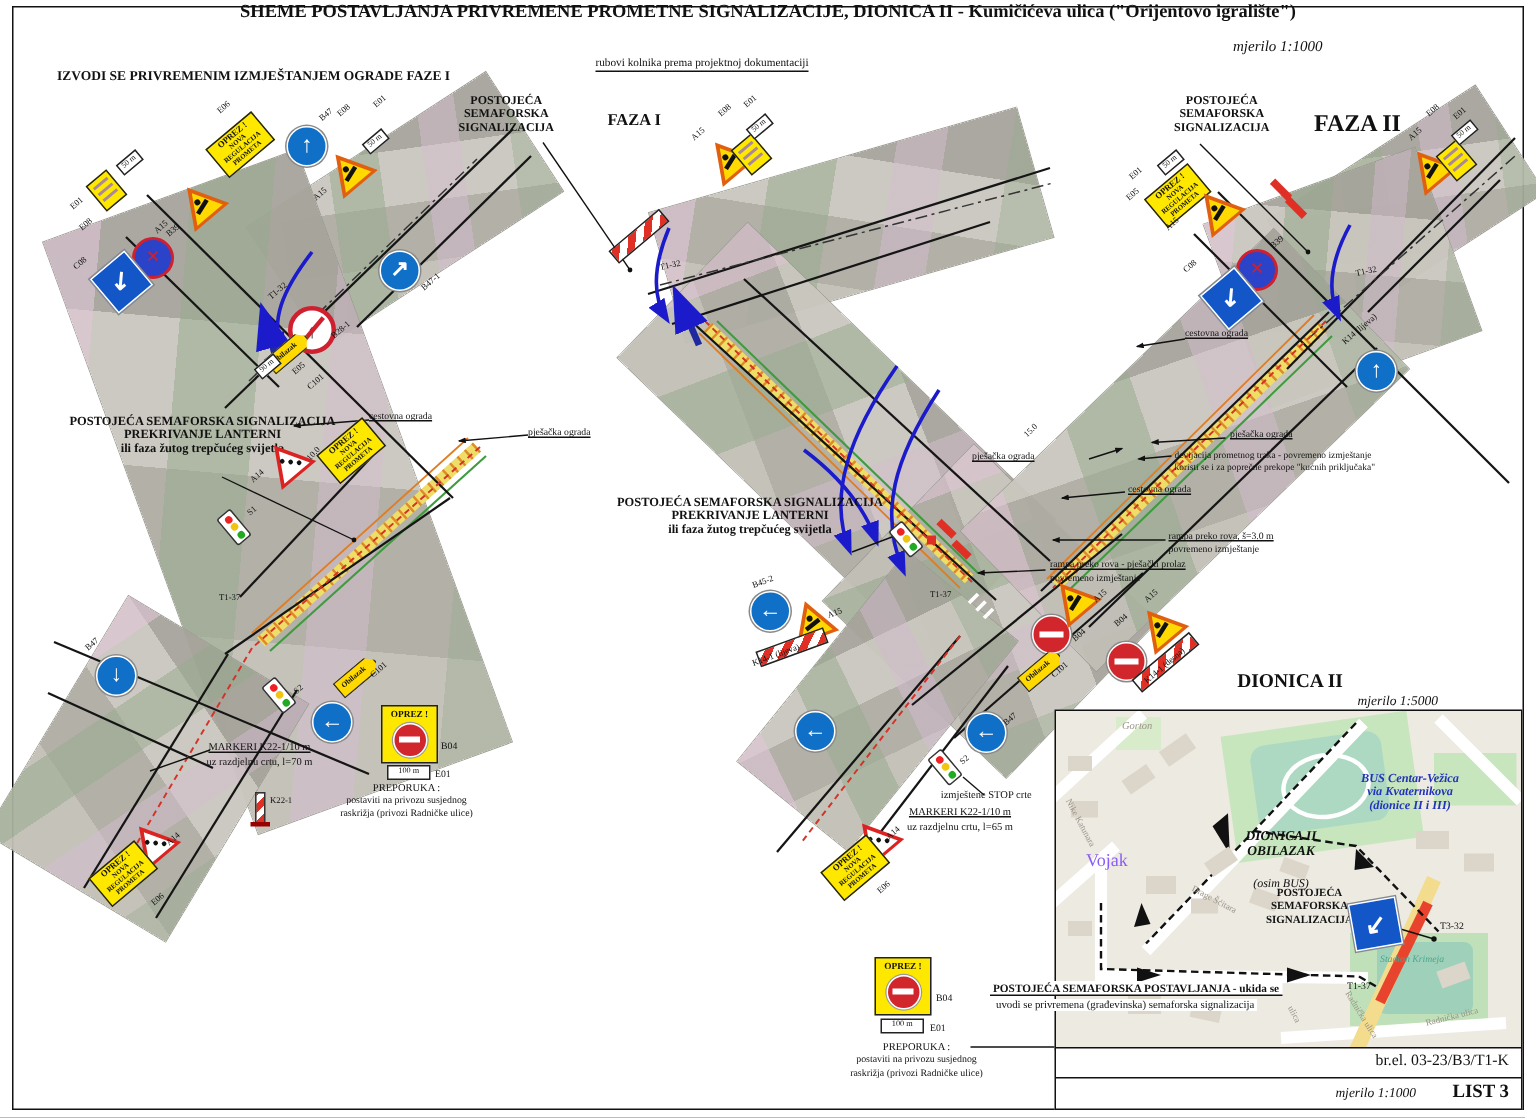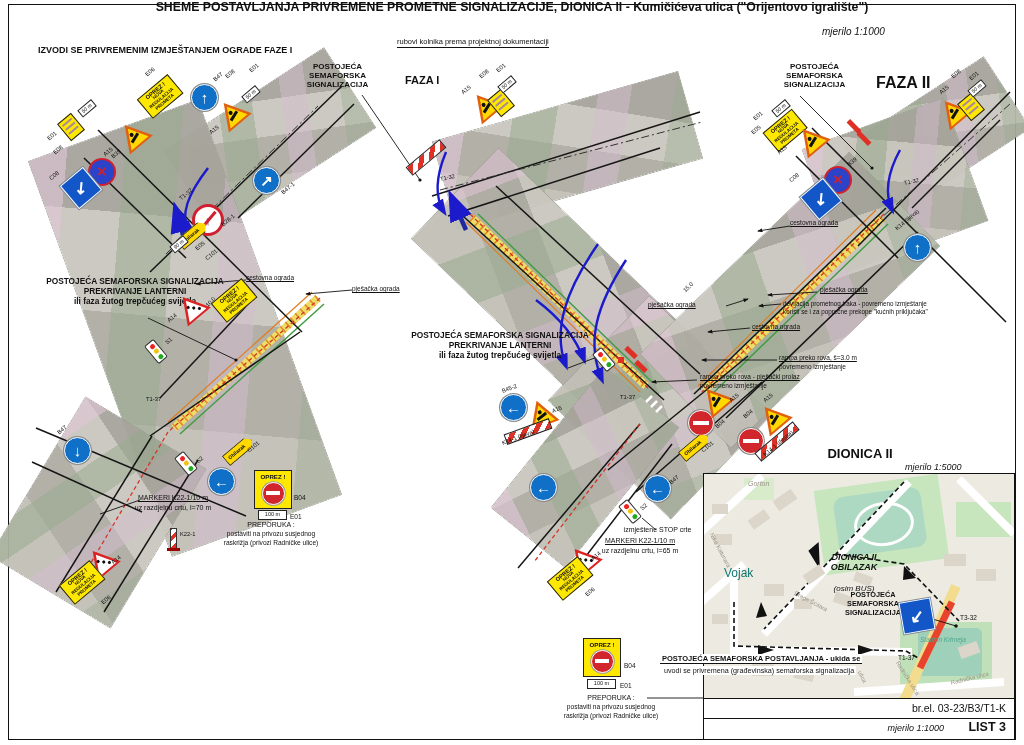--- a/index.html
+++ b/index.html
@@ -1,17 +1,17 @@
 <!DOCTYPE html>
 <html><head>
 <meta charset="utf-8">
 <style>
   html,body{margin:0;padding:0;background:#888}
   .sheet{position:relative;width:1024px;height:745px;background:#fff;overflow:hidden;
-         font-family:Liberation Sans, sans-serif;color:#111}
+         font-family:Liberation Serif, serif;color:#111}
   .abs{position:absolute}
   .b{font-weight:bold}.i{font-style:italic}
   .pre{white-space:pre-line}
   .ctr{text-align:center}
   .u{text-decoration:underline}
   .frame{position:absolute;left:8px;top:4px;right:8px;bottom:5px;border:1.6px solid #111;pointer-events:none}
   svg.lines{position:absolute;left:0;top:0;z-index:2}
   .photo{position:absolute;z-index:1;opacity:.95;box-shadow:0 0 0 .5px #9a9a92;
     background:
       linear-gradient(115deg,rgba(224,196,214,.6) 0 11%,rgba(0,0,0,0) 11% 28%,rgba(148,168,138,.55) 28% 44%,rgba(0,0,0,0) 44% 58%,rgba(210,186,206,.5) 58% 70%,rgba(0,0,0,0) 70% 86%,rgba(148,168,138,.4) 86%),
@@ -604,28 +604,31 @@
     <div class="bld" style="left:100px;top:95px;width:20px;height:11px;transform:rotate(-35deg)"></div>
     <div class="bld" style="left:48px;top:190px;width:22px;height:12px"></div>
       <div class="bld" style="left:90px;top:195px;width:20px;height:11px;transform:rotate(12deg)"></div>
     <div class="bld" style="left:130px;top:120px;width:18px;height:11px;transform:rotate(20deg)"></div>
     <div class="bld" style="left:150px;top:100px;width:18px;height:10px;transform:rotate(20deg)"></div>
     <div class="bld" style="left:240px;top:80px;width:22px;height:12px"></div>
       <div class="bld" style="left:272px;top:95px;width:20px;height:12px"></div>
     <div class="bld" style="left:255px;top:170px;width:20px;height:12px;transform:rotate(-20deg)"></div>
     <div class="bld" style="left:8px;top:140px;width:16px;height:10px"></div>
     <div class="mapLbl" style="left:44px;top:6px;font-size:7px;font-style:italic;color:#9a9488">Gorton</div>
-    <div class="mapLbl" style="left:20px;top:92px;font-size:12px;color:#0f766e">Vojak</div>
+    <div class="mapLbl" style="left:20px;top:92px;font-size:12px;color:#8b5cf6">Vojak</div>
     <div class="mapLbl" style="left:10px;top:58px;font-size:6px;color:#9a9488;transform:rotate(62deg);transform-origin:0 0">Nike Katunara</div>
     <div class="mapLbl" style="left:92px;top:116px;font-size:6px;color:#9a9488;transform:rotate(28deg);transform-origin:0 0">Drage Šćitara</div>
     <div class="mapLbl pre ctr i" style="left:216px;top:162px;font-size:6.5px;color:#4da68f">Stadion
 Krimeja</div>
     <div class="mapLbl" style="left:196px;top:186px;font-size:6px;color:#9a9488;transform:rotate(58deg);transform-origin:0 0">Radnička ulica</div>
     <div class="mapLbl" style="left:246px;top:206px;font-size:6px;color:#9a9488;transform:rotate(-14deg);transform-origin:0 0">Radnička ulica</div>
     <div class="mapLbl" style="left:158px;top:196px;font-size:6px;color:#9a9488;transform:rotate(62deg);transform-origin:0 0">ulica</div>
+    <div class="mapLbl pre ctr b i" style="left:170px;top:40px;width:132px;font-size:8.2px;color:#2233bb;white-space:pre-line">BUS Centar-Vežica
+via Kvaternikova
+(dionice II i III)</div>
     <div class="mapLbl pre ctr b i" style="left:100px;top:78px;width:100px;font-size:9px;white-space:pre-line">DIONICA II
 OBILAZAK</div>
     <div class="mapLbl i ctr" style="left:100px;top:110px;width:100px;font-size:8px">(osim BUS)</div>
     <div class="mapLbl pre ctr b" style="left:128px;top:116px;width:82px;font-size:7.3px;white-space:pre-line">POSTOJEĆA
 SEMAFORSKA
 SIGNALIZACIJA</div>
     <div class="abs" style="left:197px;top:126px;width:30px;height:30px;background:#1256c8;border:1px solid #fff;box-shadow:0 0 0 .8px #888;transform:rotate(-10deg);display:flex;align-items:center;justify-content:center;z-index:4">
         <span style="color:#fff;font-weight:bold;font-size:17px">↙</span>
       </div>
     <div class="mapLbl" style="left:256px;top:140px;font-size:6.5px">T3-32</div>

